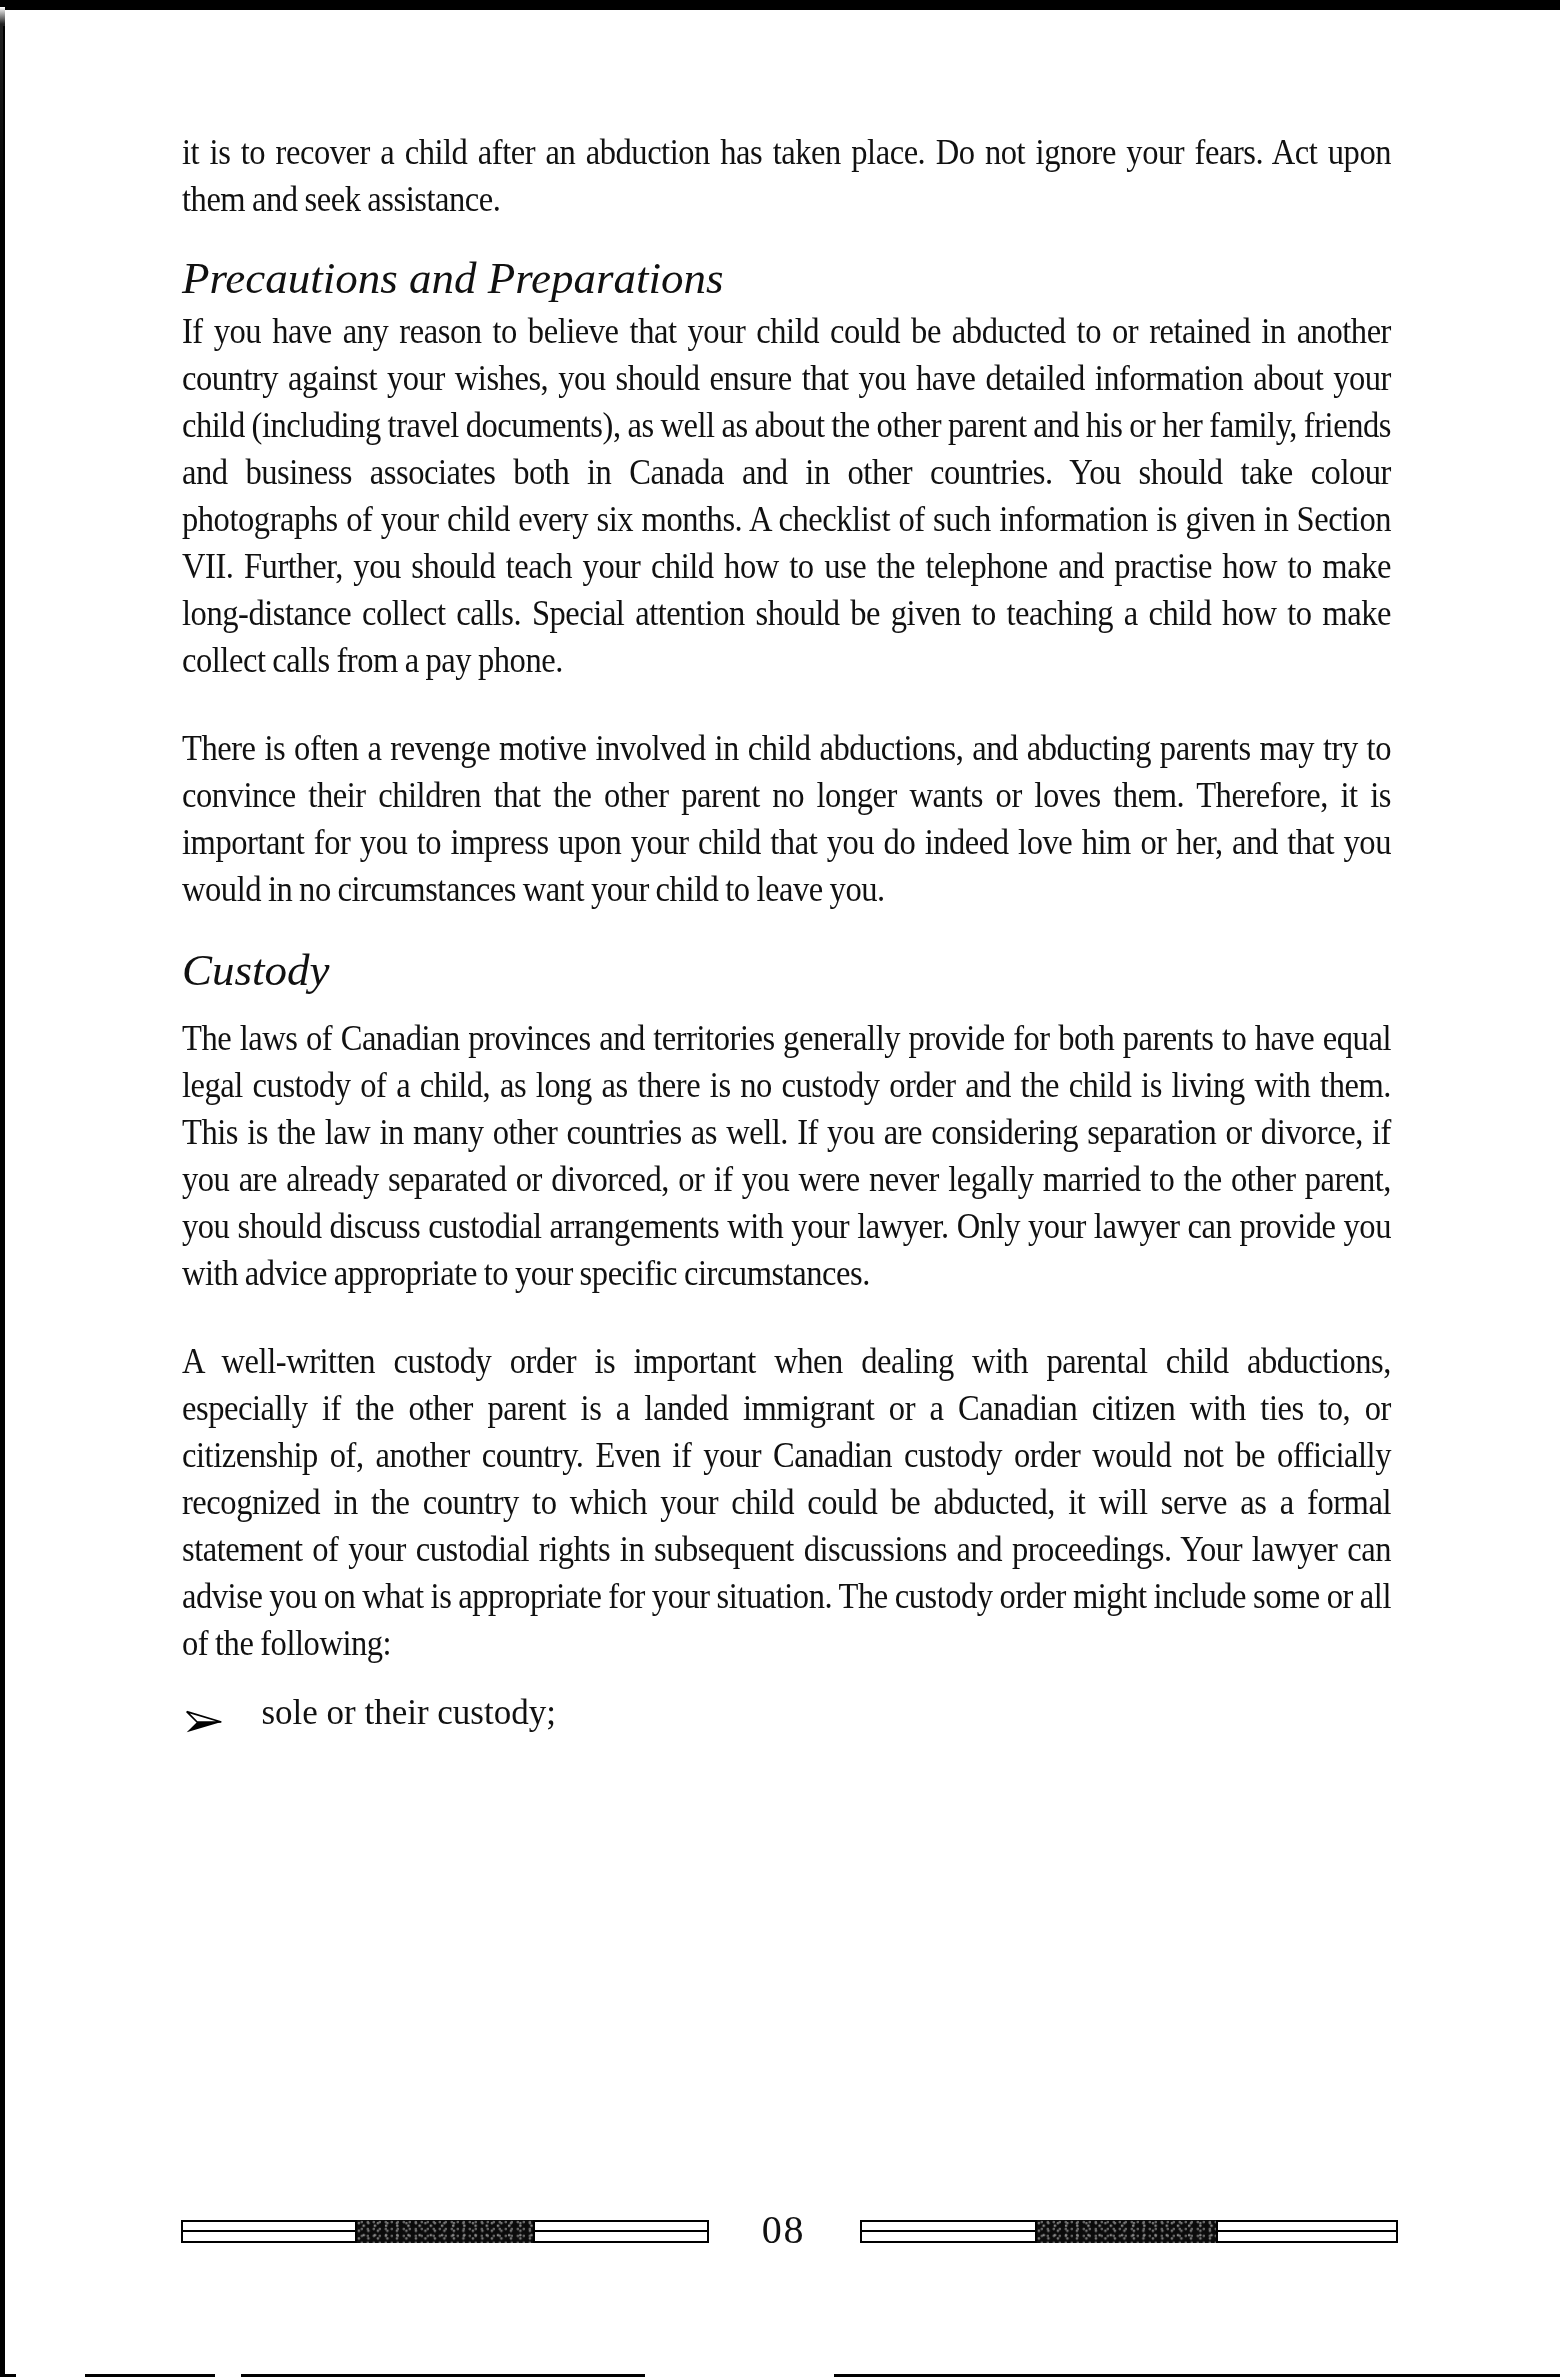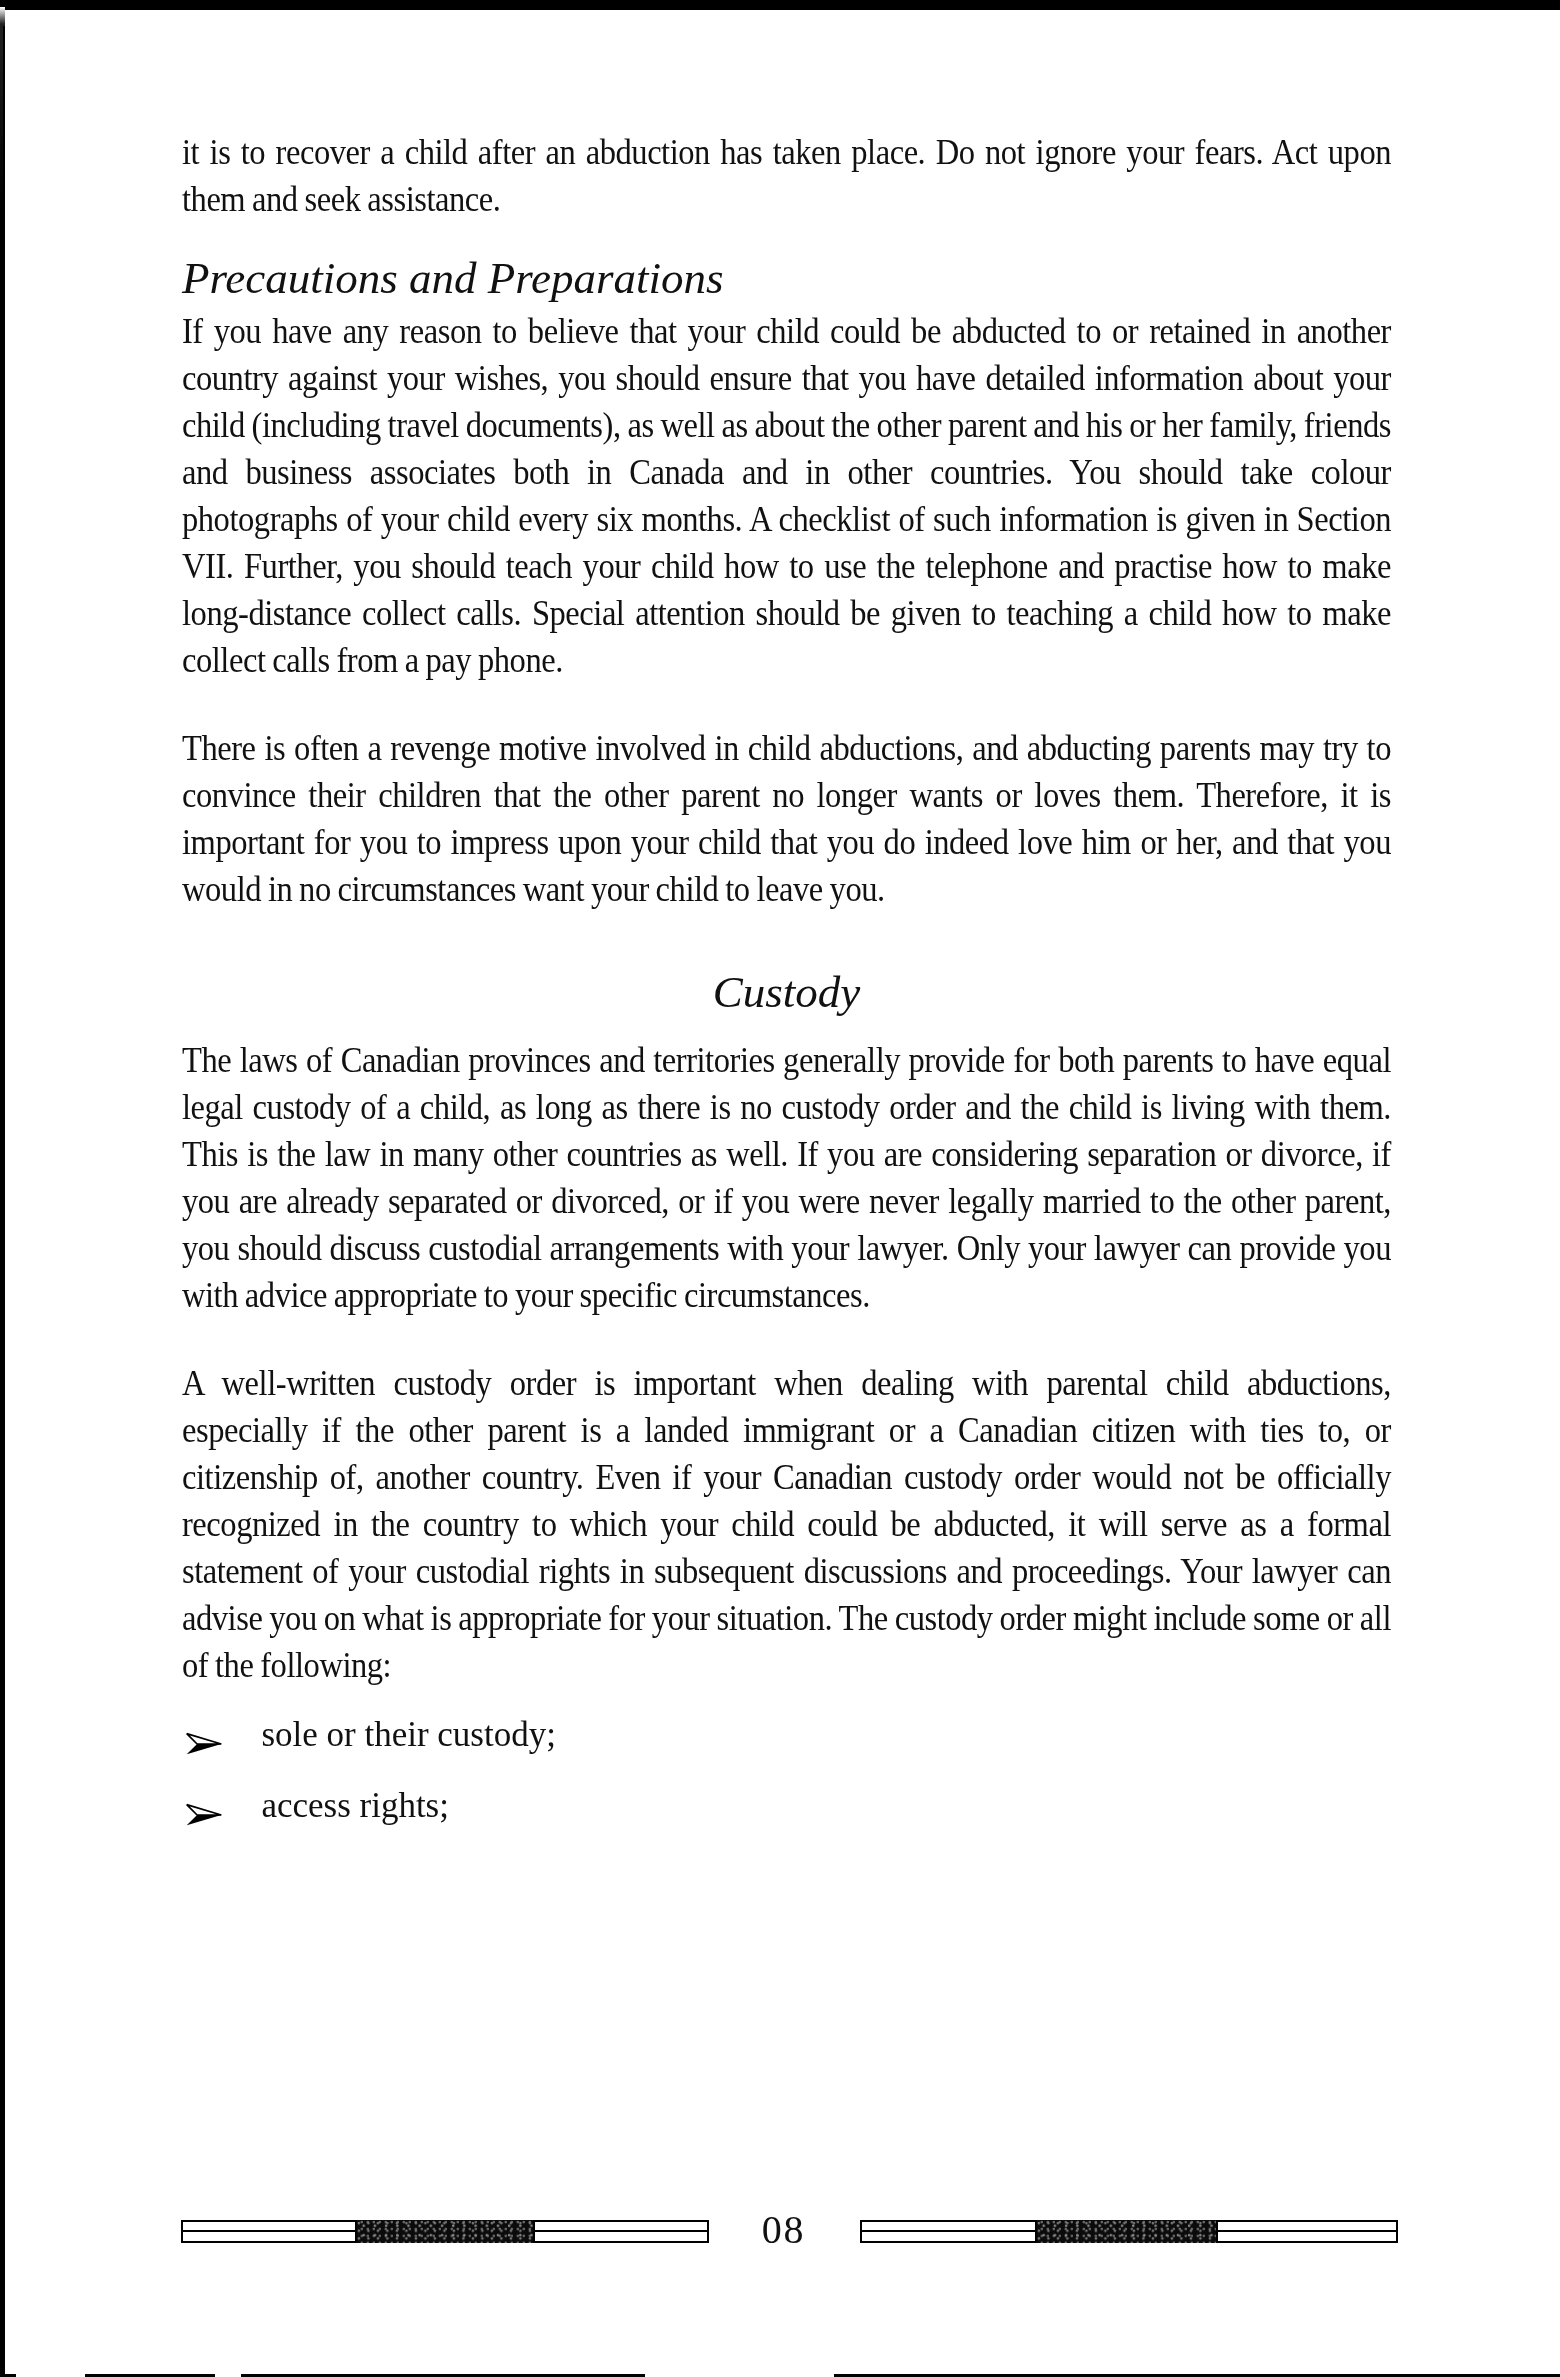--- a/index.html
+++ b/index.html
@@ -57,21 +57,21 @@
     h2.section {
       margin: 0;
       font-style: italic;
       font-weight: normal;
       font-size: 45px;
       line-height: 52px;
       letter-spacing: 0px;
     }
     #intro { margin-top: 0; }
     #h-precautions { margin-top: 29px; margin-bottom: 4px; }
-    #h-custody { margin-top: 53px; margin-bottom: 19px; text-align: center; }
+    #h-custody { margin-top: 31px; margin-bottom: 19px; }
 
     ul.bullets {
       list-style: none;
       margin: 10.3px 0 0 0;
       padding: 0;
     }
     ul.bullets li {
       display: flex;
       align-items: center;
       font-size: 35px;
@@ -166,29 +166,20 @@
     <ul class="bullets">
       <li>
         <span class="arrow-icon">
           <svg width="38" height="26" viewBox="0 0 44 30">
               <path d="M2 3 L42 15 L2 27 L14 15 Z" fill="#000"></path>
               <path d="M2 3 L42 15 L14 15 Z" fill="#fff" stroke="#000" stroke-width="2"></path>
             </svg>
         </span>
         <span>sole or their custody;</span>
       </li>
-      <li>
-        <span class="arrow-icon">
-          <svg width="38" height="26" viewBox="0 0 44 30">
-              <path d="M2 3 L42 15 L2 27 L14 15 Z" fill="#000"></path>
-              <path d="M2 3 L42 15 L14 15 Z" fill="#fff" stroke="#000" stroke-width="2"></path>
-            </svg>
-        </span>
-        <span>access rights;</span>
-      </li>
     </ul>
   </section>
 </main>
 
 <footer class="footer">
   <div class="rule-bar rule-left">
     <div class="rule-seg" style="width:176px"></div>
     <div class="rule-fill" style="width:176px"></div>
     <div class="rule-seg" style="width:176px"></div>
   </div>

